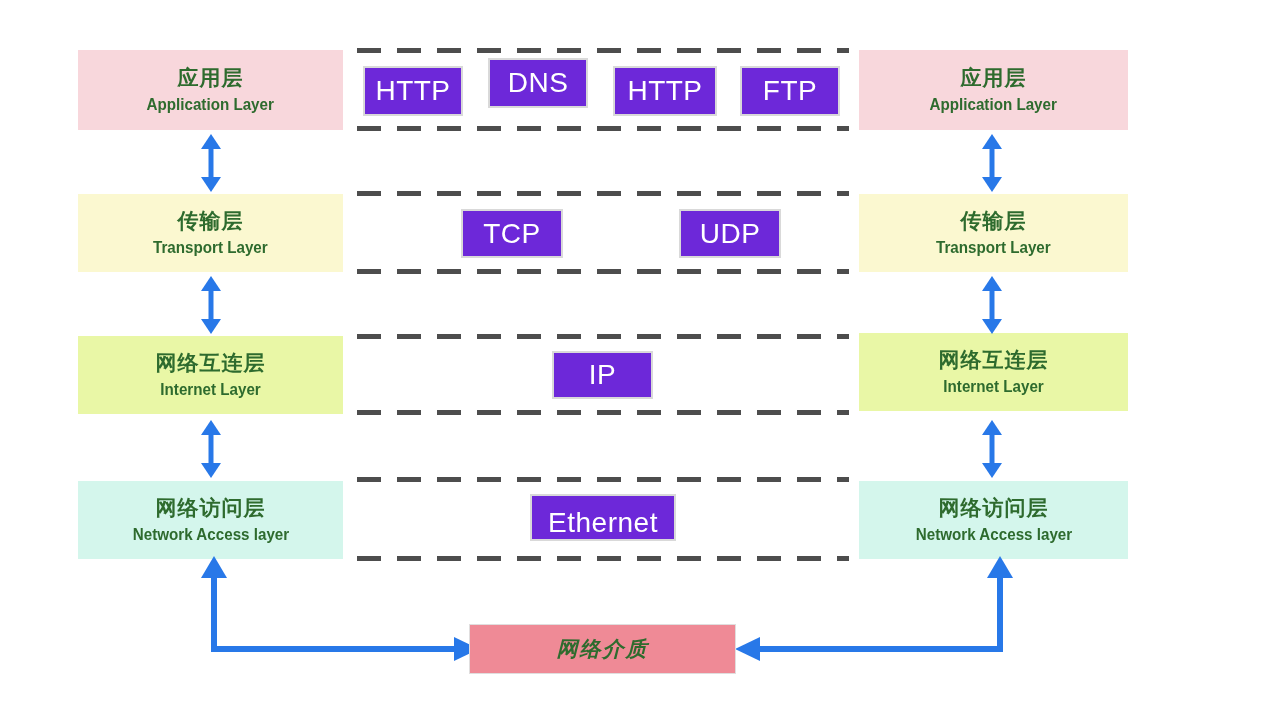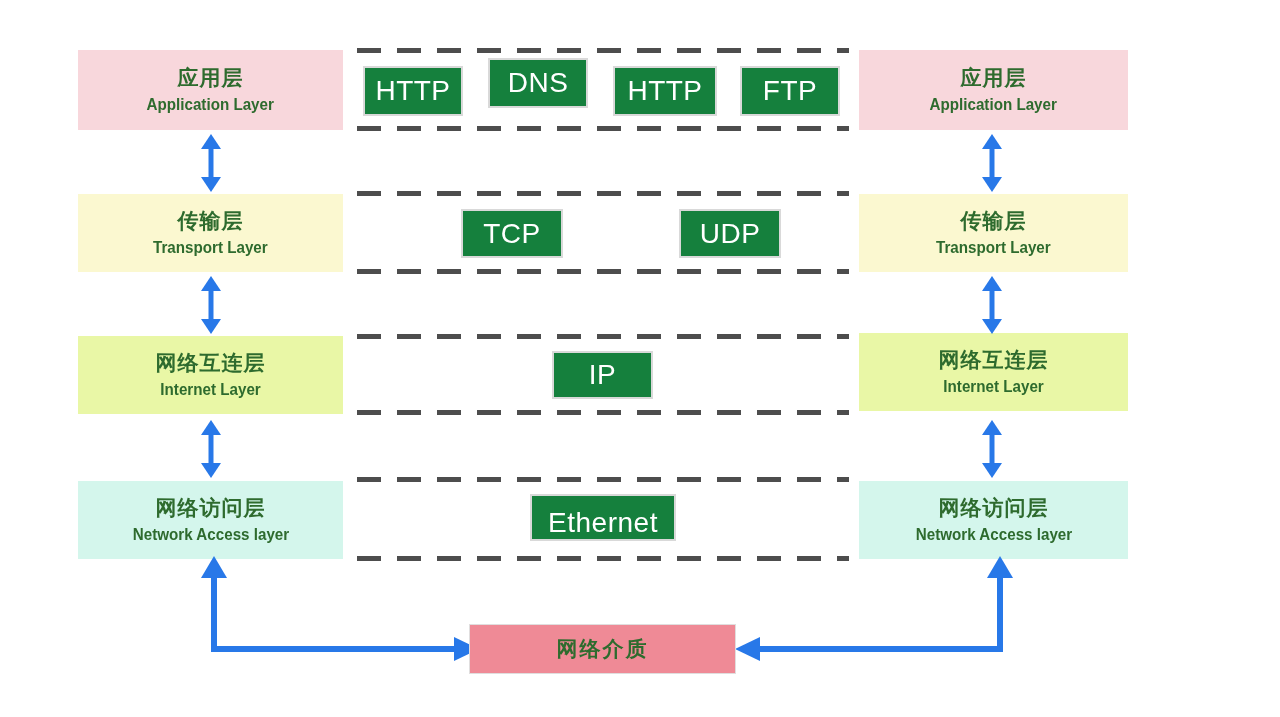--- a/index.html
+++ b/index.html
@@ -41,21 +41,21 @@
     line-height: 1.2;
     margin-top: 5px;
     color: #2e6b2e;
     font-family: "Liberation Sans Narrow", "Liberation Sans", sans-serif;
     transform: scaleX(0.92);
   }
 
   
   .proto {
     position: absolute;
-    background: #15803d;
+    background: #6d28d9;
     border: 2px solid #d9d9d9;
     color: #ffffff;
     display: flex;
     align-items: center;
     justify-content: center;
     font-size: 28px;
     letter-spacing: 0.5px;
     font-family: "Liberation Sans", "DejaVu Sans", sans-serif;
   }
 
@@ -74,20 +74,21 @@
   .varrow { position: absolute; }
 
   
   .medium-box {
     position: absolute;
     display: flex;
     align-items: center;
     justify-content: center;
     background: #ef8a96;
     border: 1px solid #e0dede;
+    font-style: italic;
   }
   .medium-label {
     font-size: 21px;
     font-weight: bold;
     letter-spacing: 2px;
     color: #2e6b2e;
   }
 
   
   .elbow { position: absolute; }

